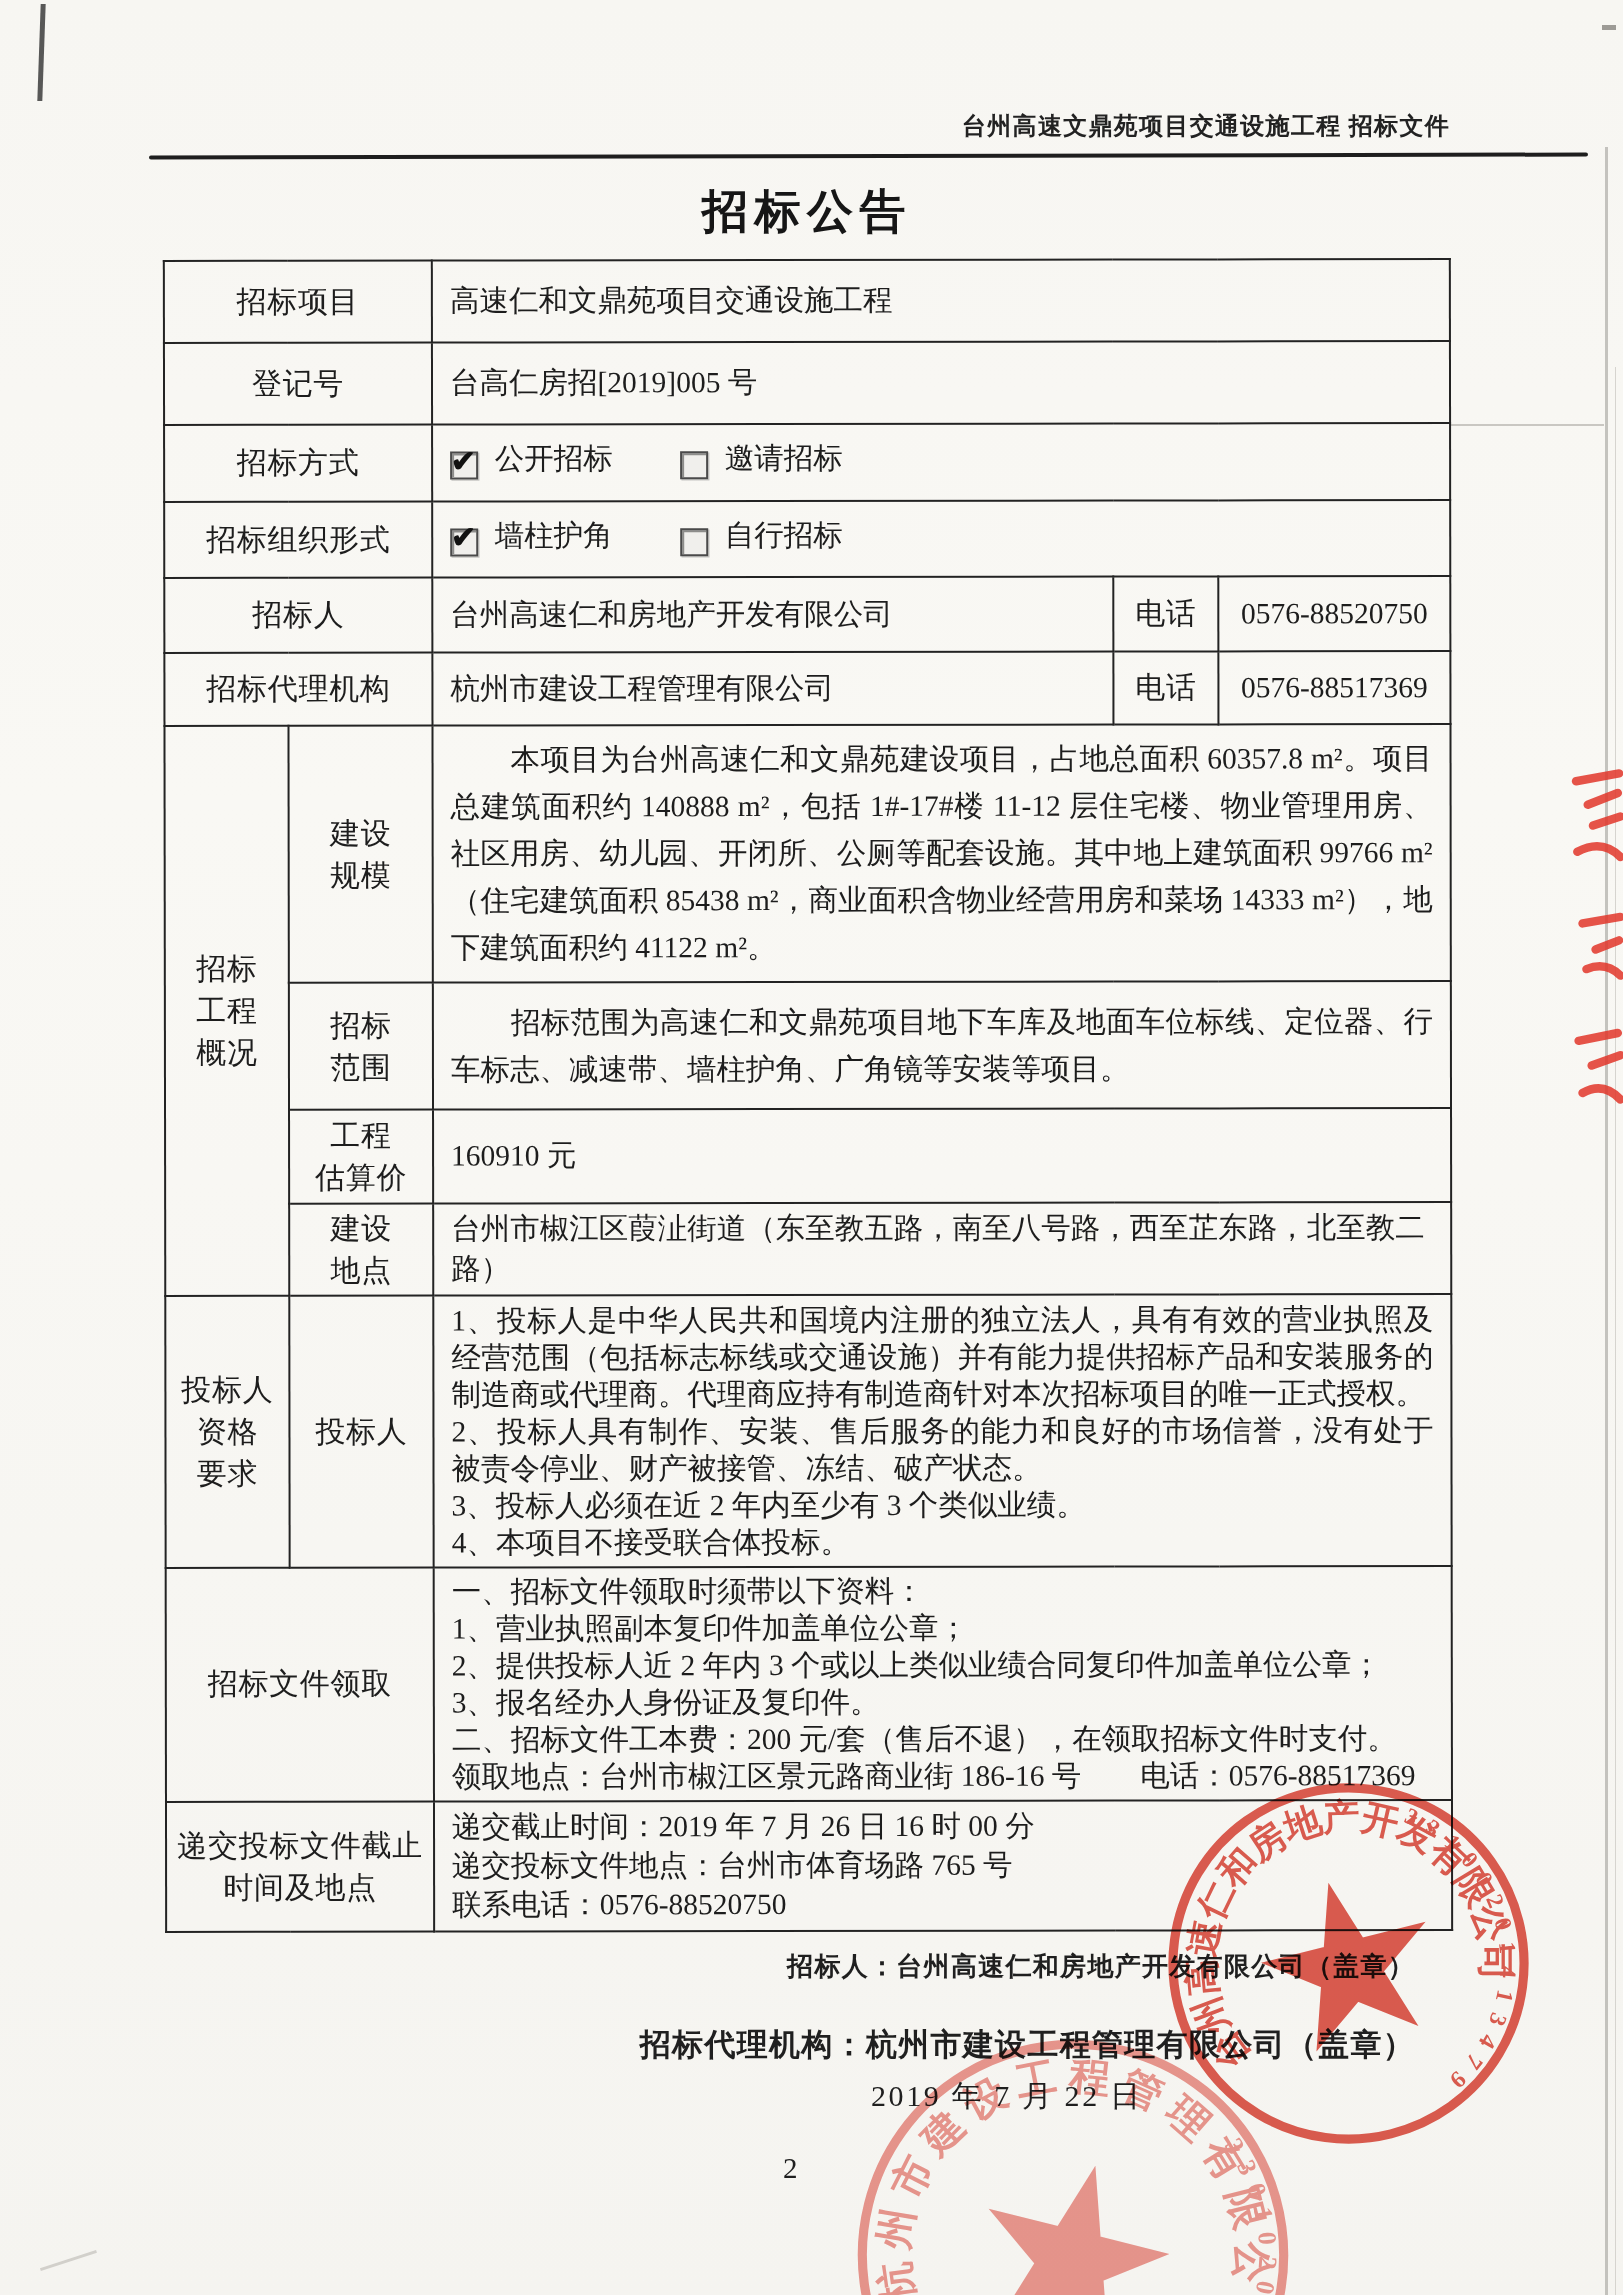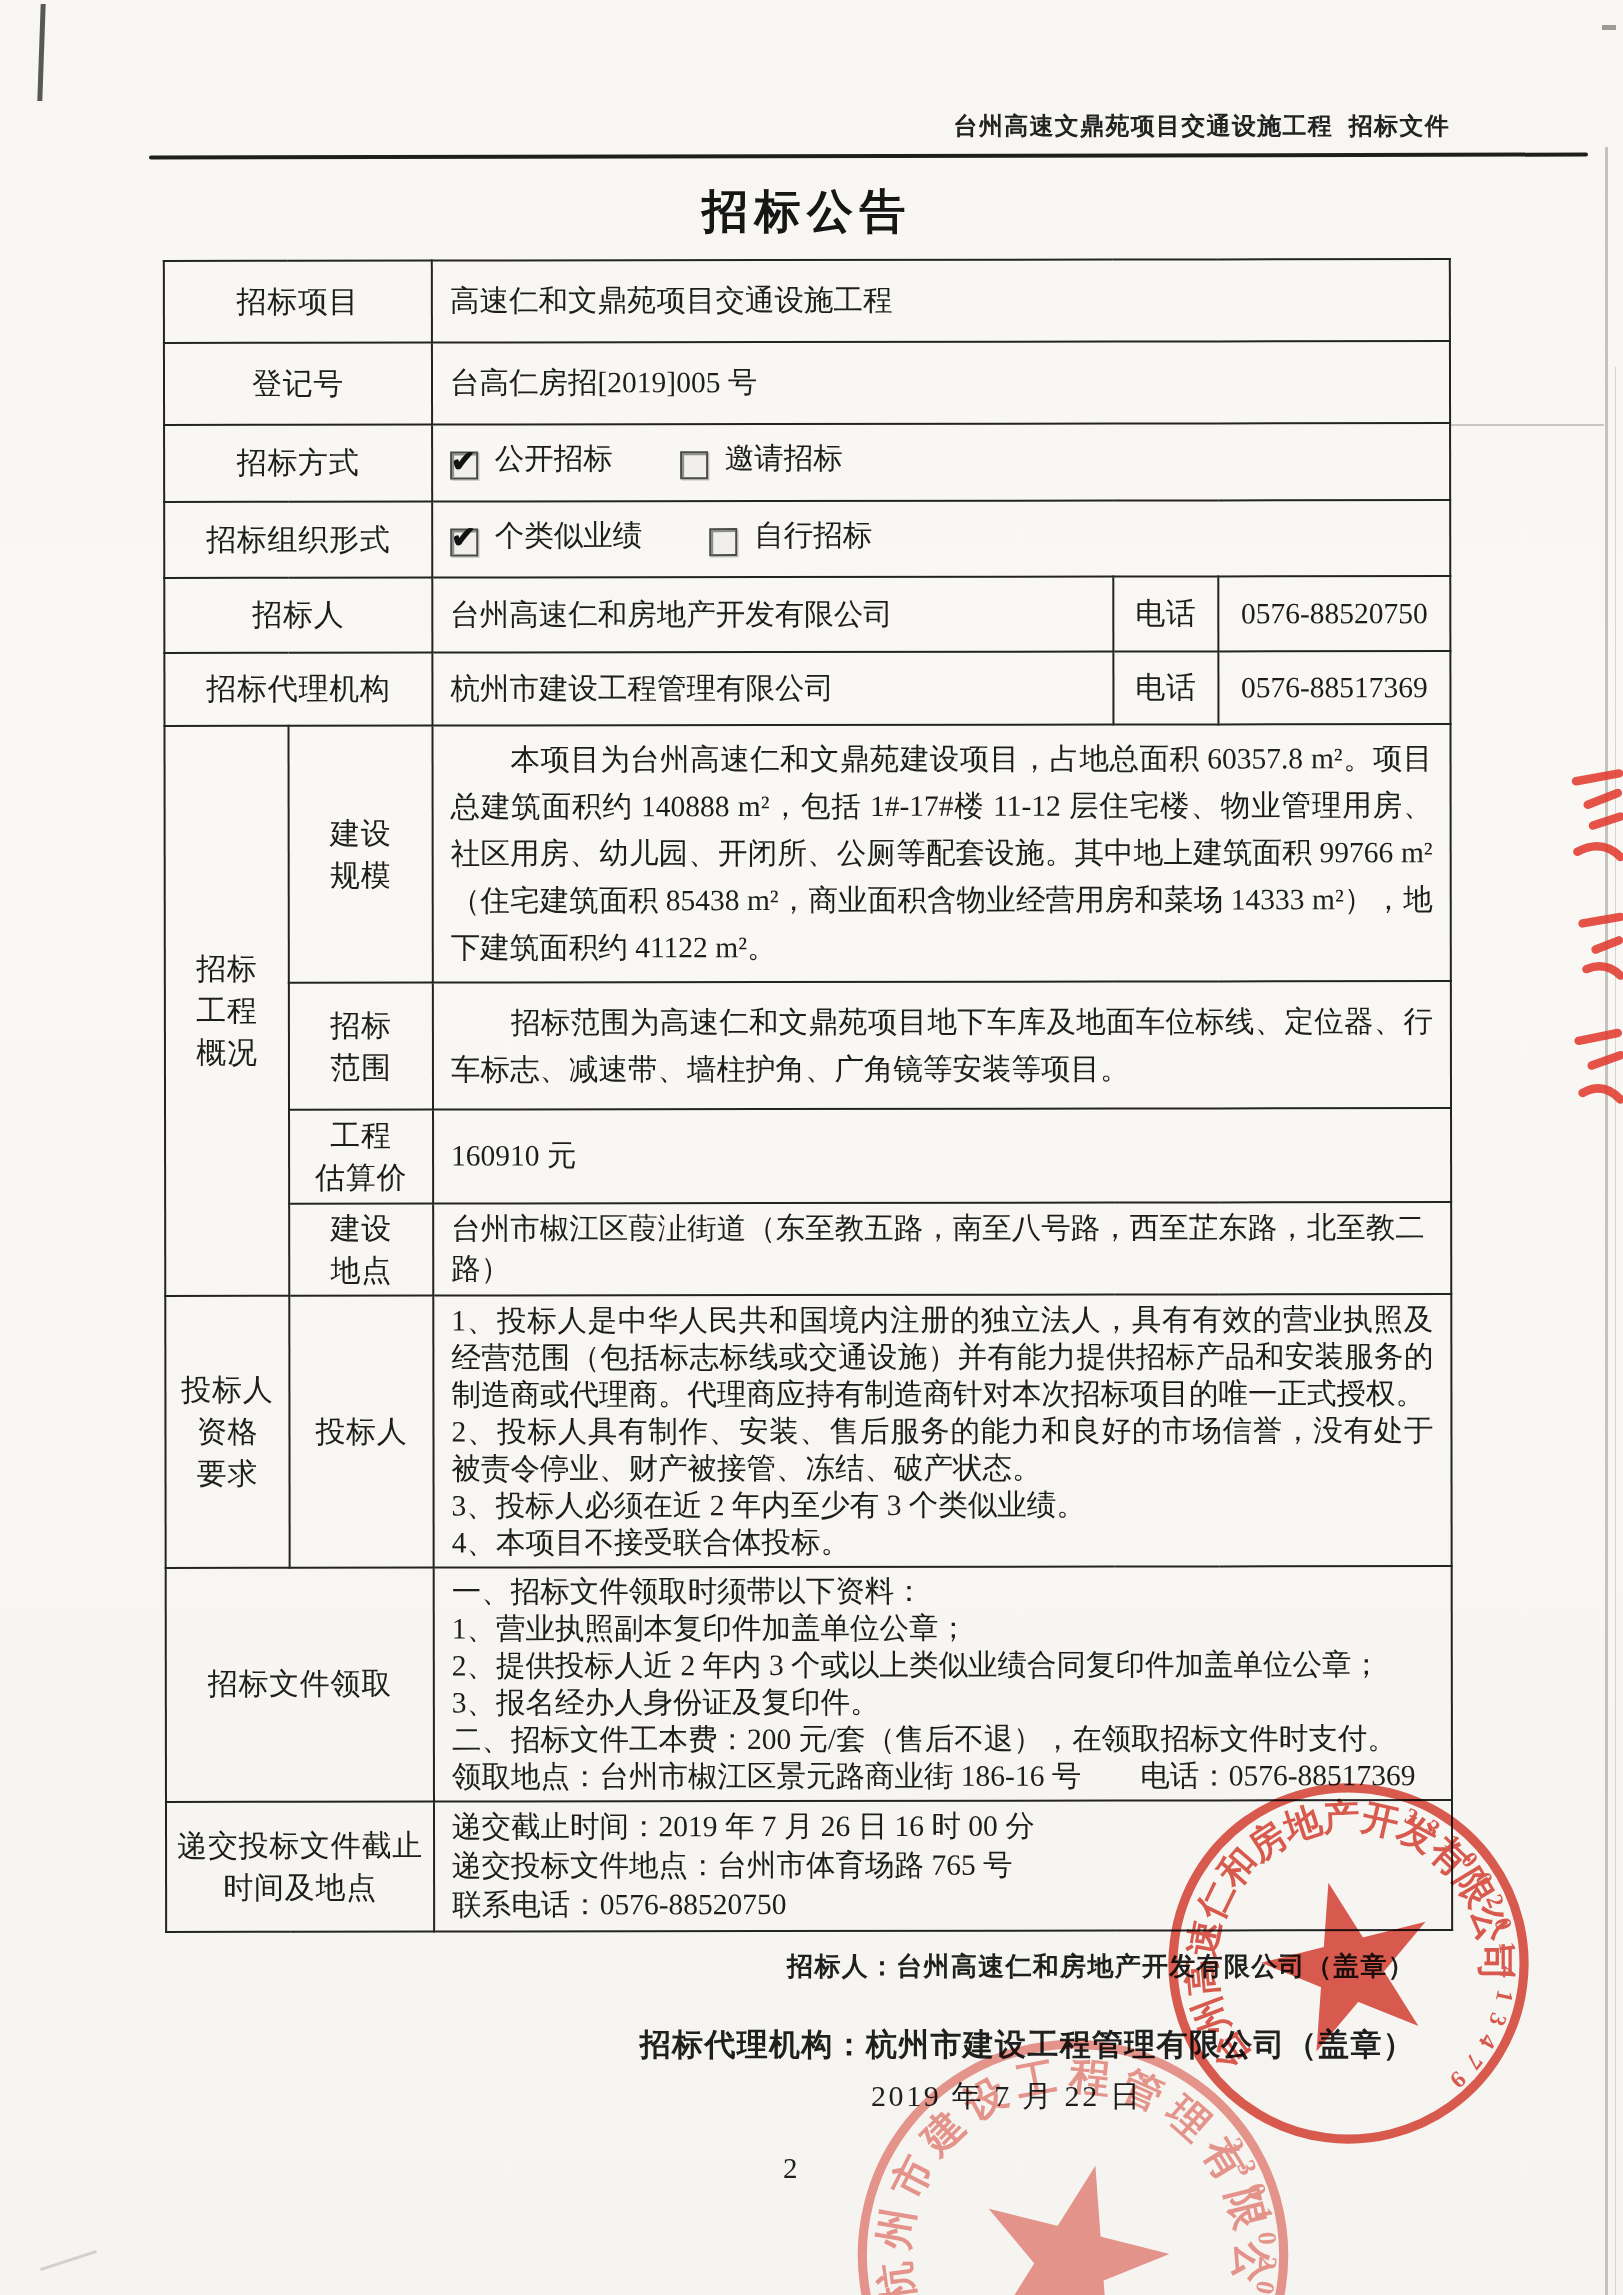--- a/index.html
+++ b/index.html
@@ -20,21 +20,21 @@
   .edge-line-right-1{position:absolute;left:1605px;top:147px;width:2.6px;height:2148px;background:#b7b5b0;opacity:.8;}
   .edge-line-right-2{position:absolute;left:1615px;top:367px;width:1.3px;height:1929px;background:#d6d4cf;}
   .corner-mark-topleft{position:absolute;left:39px;top:3.9px;width:4.6px;height:97px;background:#3c3c3c;transform:rotate(2deg);opacity:.85;}
   .corner-mark-topright{position:absolute;left:1602px;top:25px;width:14.4px;height:4.6px;background:#9d9b96;}
   .streak-1{position:absolute;left:1450px;top:424px;width:154px;height:2px;background:#c9c7c2;}
   .streak-2{position:absolute;left:39px;top:2259px;width:59px;height:3.3px;background:#d2d0cb;transform:rotate(-18deg);}
   
   .doc-header{
     position:absolute;top:110px;left:151px;width:1299px;
     text-align:right;
-    font-family:Liberation Mono, monospace;
+    font-family:Liberation Serif, serif;
     font-weight:700;font-size:24px;letter-spacing:1.3px;color:#222;
   }
   .header-rule{
     position:absolute;top:154px;left:149px;width:1439px;height:3.9px;
     background:#1e1e1e;transform:rotate(-.12deg);border-radius:2px;
   }
   .doc-title{
     position:absolute;top:181px;left:164px;width:1286px;
     text-align:center;font-weight:700;font-size:46px;letter-spacing:6.5px;color:#161616;
   }
@@ -136,21 +136,21 @@
           <span class="optlbl">邀请招标</span>
         </span>
       </td>
     </tr>
 
     <tr class="h116">
       <td class="lbl" colspan="2">招标组织形式</td>
       <td class="val" colspan="3">
         <span class="opt">
           <span class="cb checked"></span>
-          <span class="optlbl">个类似业绩</span>
+          <span class="optlbl">墙柱护角</span>
         </span>
         <span class="opt">
           <span class="cb"></span>
           <span class="optlbl">自行招标</span>
         </span>
       </td>
     </tr>
 
     <tr class="h114">
       <td class="lbl" colspan="2">招标人</td>

